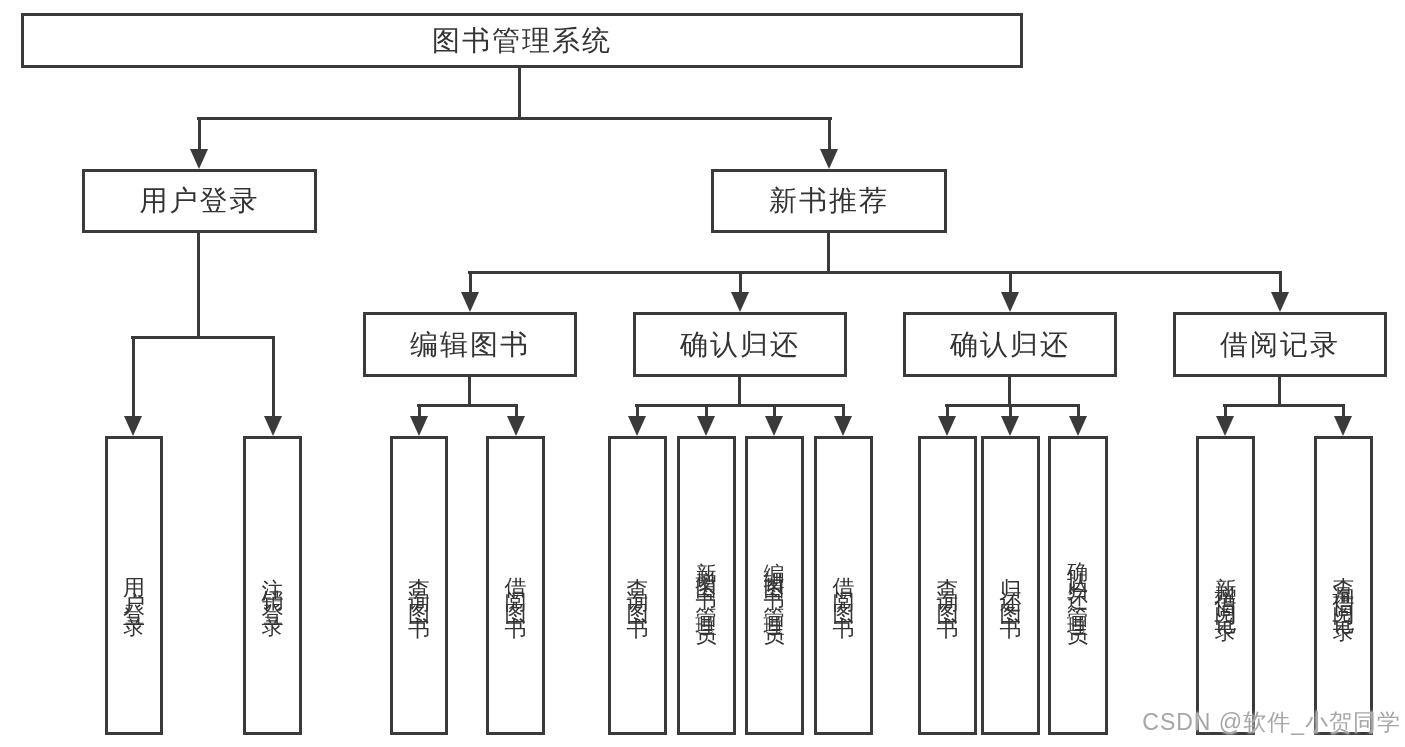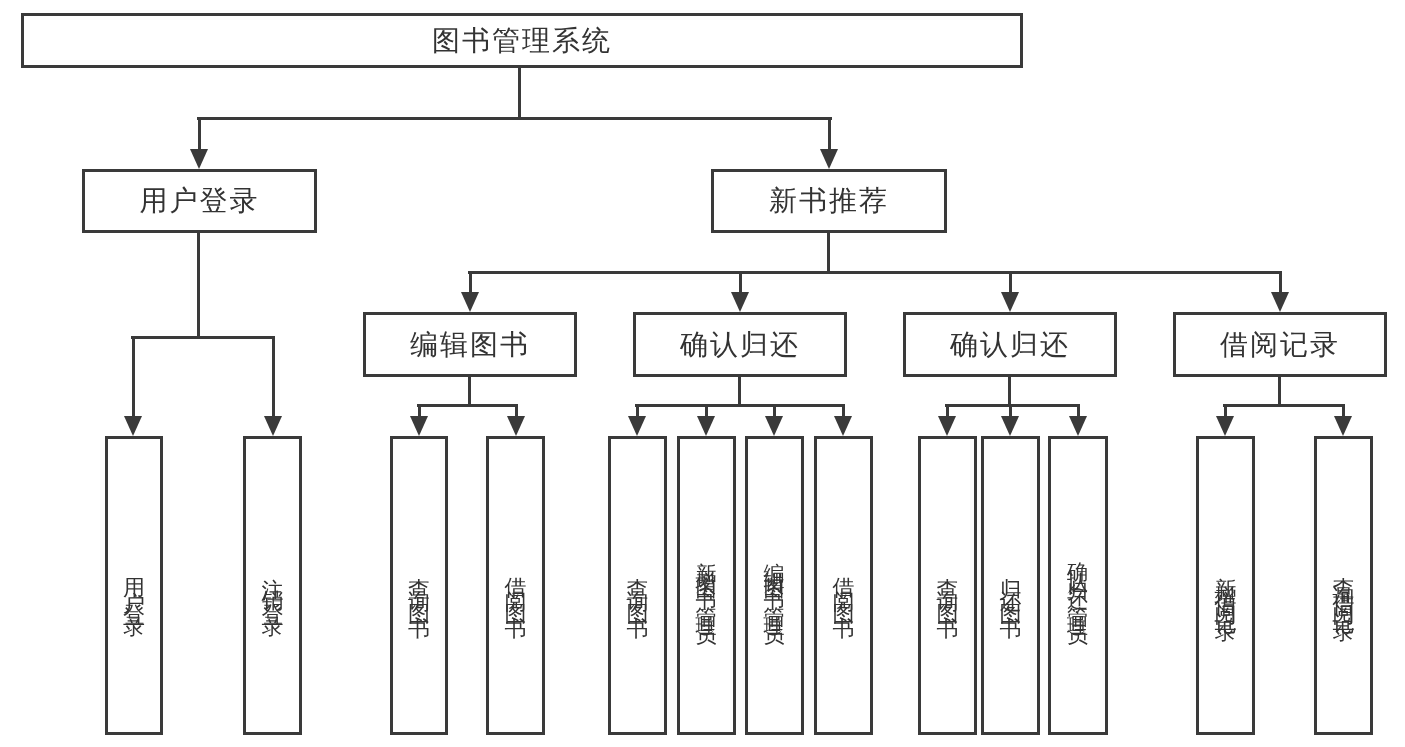--- a/index.html
+++ b/index.html
@@ -231,14 +231,15 @@
     <span class="label len9">确认归还（管理员）</span>
   </div>
 
   <div class="box v-box" style="left:1196px; top:436px; width:59px; height:299px;">
     <span class="label len6">新增借阅记录</span>
   </div>
   <div class="box v-box" style="left:1314px; top:436px; width:59px; height:299px;">
     <span class="label len6">查询借阅记录</span>
   </div>
 
+  <div class="watermark">CSDN @软件_小贺同学</div>
 
 </div>
 
 </body></html>

